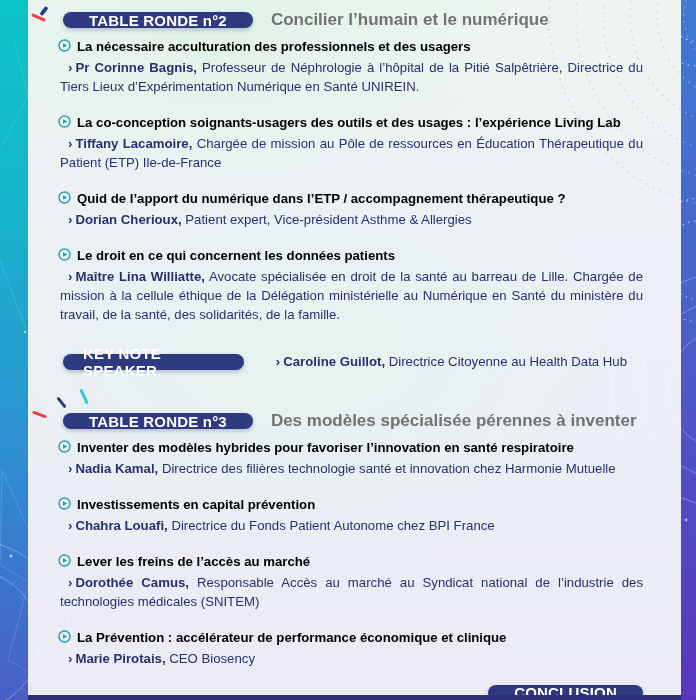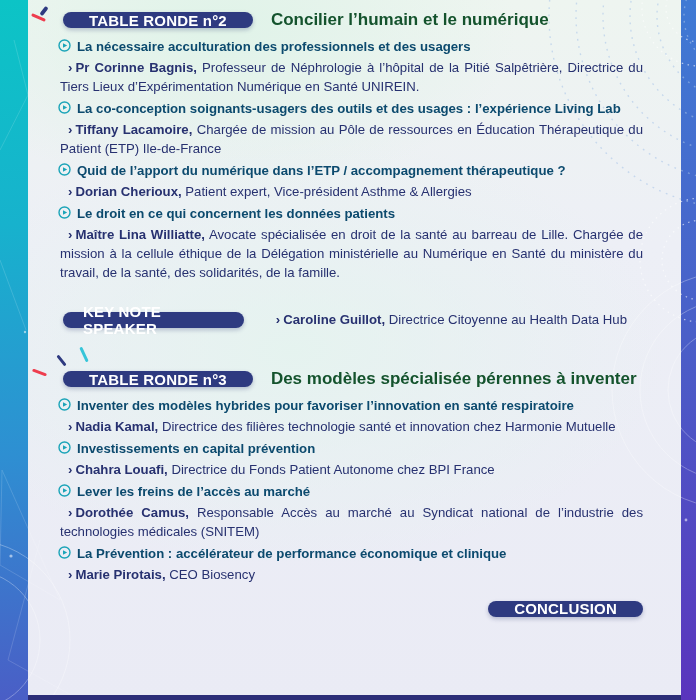--- a/index.html
+++ b/index.html
@@ -20,26 +20,26 @@
 
   .content{position:absolute;left:58px;top:0;width:585px;z-index:2;}
 
   .section-header{display:flex;align-items:center;gap:18px;margin-top:10px;position:relative;}
   .section-header.tr3{margin-top:24px;}
   .pill{background:#2e3a80;color:#ffffff;border-radius:14px;height:16px;
     display:flex;align-items:center;justify-content:center;
     font-weight:bold;font-size:15px;letter-spacing:.2px;padding:0 26px;
     box-shadow:0 2px 4px rgba(40,50,110,.28);margin-left:5px;box-sizing:border-box;}
   .pill.small{padding:0 20px;}
-  .subtitle{color:#14532d;font-size:17px;font-weight:bold;white-space:nowrap;}
-
-  .topic-heading{color:#0c4a6e;font-size:13.2px;font-weight:bold;
+  .subtitle{color:#737373;font-size:17px;font-weight:bold;white-space:nowrap;}
+
+  .topic-heading{color:#000000;font-size:13.2px;font-weight:bold;
     display:flex;gap:6px;align-items:flex-start;line-height:17px;margin-top:7px;}
   .topic-heading.mt1{margin-top:8px;}
-  .topic-heading.gap{margin-top:4px;}
+  .topic-heading.gap{margin-top:18px;}
   .play-ic{flex:0 0 13px;margin-top:1px;}
 
   .speaker{color:#273170;font-size:13.2px;line-height:19px;text-align:justify;
     margin:3px 0 0 2px;text-indent:8px;}
   .speaker.single{text-align:left;}
   .speaker .name{font-weight:bold;}
   .chevron{font-weight:bold;margin-right:3px;color:#273170;}
 
   .keynote-row{display:flex;align-items:center;gap:16px;margin-top:12px;}
   .keynote-row .speaker{margin:16px;text-indent:0;text-align:left;white-space:nowrap;}

